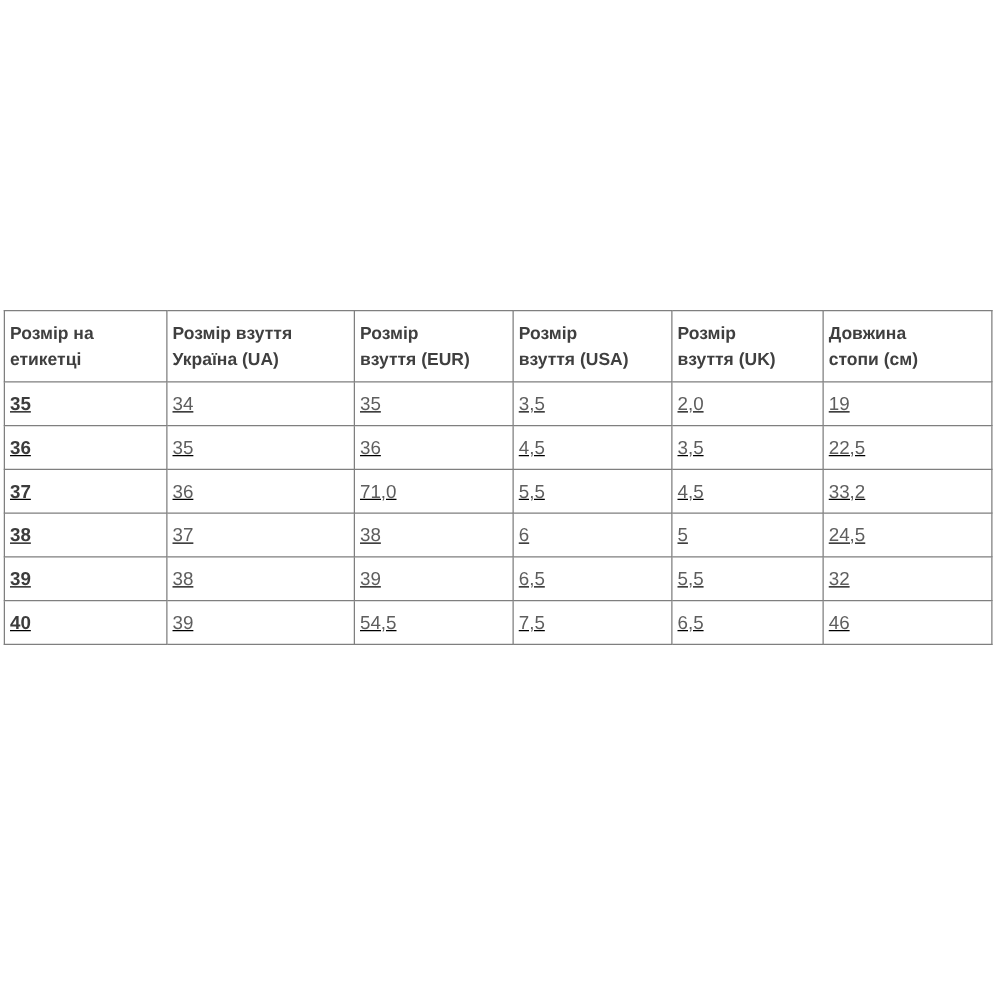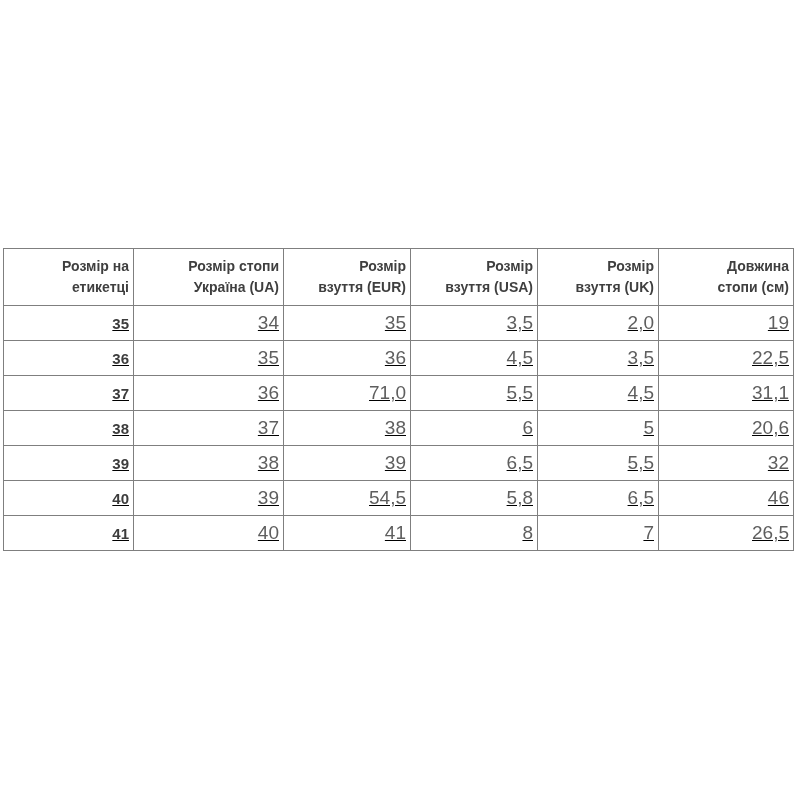--- a/index.html
+++ b/index.html
@@ -22,41 +22,41 @@
     left: 3px;
     top: 248px;
     width: 790px;
     border-collapse: collapse;
     table-layout: fixed;
     background: #ffffff;
   }
   table.size-table th,
   table.size-table td {
     border: 1px solid #7f7f7f;
-    text-align: right;
+    text-align: left;
     vertical-align: middle;
     padding: 0 4px;
     background: #ffffff;
   }
   table.size-table thead tr {
     height: 57px;
   }
   table.size-table tbody tr {
     height: 35px;
     text-decoration: underline;
   }
   table.size-table th {
     font-size: 14px;
     font-weight: bold;
     color: #3f3f3f;
     line-height: 21px;
     white-space: pre-line;
   }
   table.size-table td {
-    font-size: 19px;
+    font-size: 15px;
     font-weight: normal;
     color: #5e5e5e;
   }
   table.size-table td.label-col {
     font-size: 15px;
     font-weight: bold;
     color: #3c3c3c;
   }
 </style>
 </head>
@@ -69,21 +69,21 @@
       <col style="width:150px">
       <col style="width:127px">
       <col style="width:127px">
       <col style="width:121px">
       <col style="width:135px">
     </colgroup>
     <thead>
       <tr>
         <th>Розмір на
 етикетці</th>
-        <th>Розмір стопи
+        <th>Розмір взуття
 Україна (UA)</th>
         <th>Розмір
 взуття (EUR)</th>
         <th>Розмір
 взуття (USA)</th>
         <th>Розмір
 взуття (UK)</th>
         <th>Довжина
 стопи (см)</th>
       </tr>
@@ -104,49 +104,41 @@
         <td>4,5</td>
         <td>3,5</td>
         <td>22,5</td>
       </tr>
       <tr>
         <td class="label-col">37</td>
         <td>36</td>
         <td>71,0</td>
         <td>5,5</td>
         <td>4,5</td>
-        <td>31,1</td>
+        <td>33,2</td>
       </tr>
       <tr>
         <td class="label-col">38</td>
         <td>37</td>
         <td>38</td>
         <td>6</td>
         <td>5</td>
-        <td>20,6</td>
+        <td>24,5</td>
       </tr>
       <tr>
         <td class="label-col">39</td>
         <td>38</td>
         <td>39</td>
         <td>6,5</td>
         <td>5,5</td>
         <td>32</td>
       </tr>
       <tr>
         <td class="label-col">40</td>
         <td>39</td>
         <td>54,5</td>
-        <td>5,8</td>
+        <td>7,5</td>
         <td>6,5</td>
         <td>46</td>
-      </tr>
-      <tr>
-        <td class="label-col">41</td>
-        <td>40</td>
-        <td>41</td>
-        <td>8</td>
-        <td>7</td>
-        <td>26,5</td>
       </tr>
     </tbody>
   </table>
 </div>
 
 </body></html>

